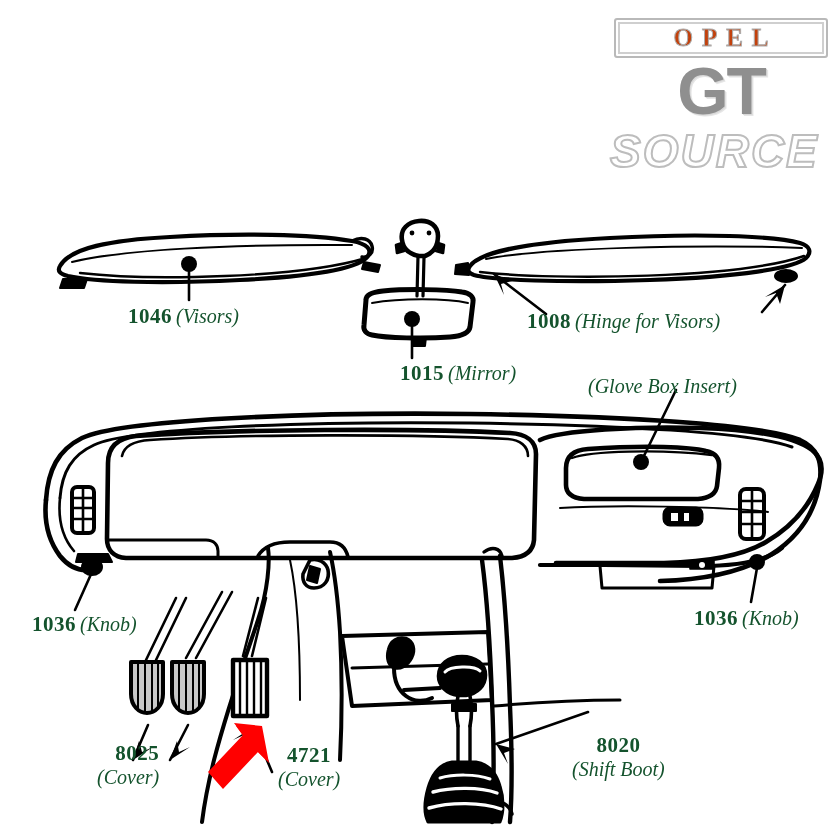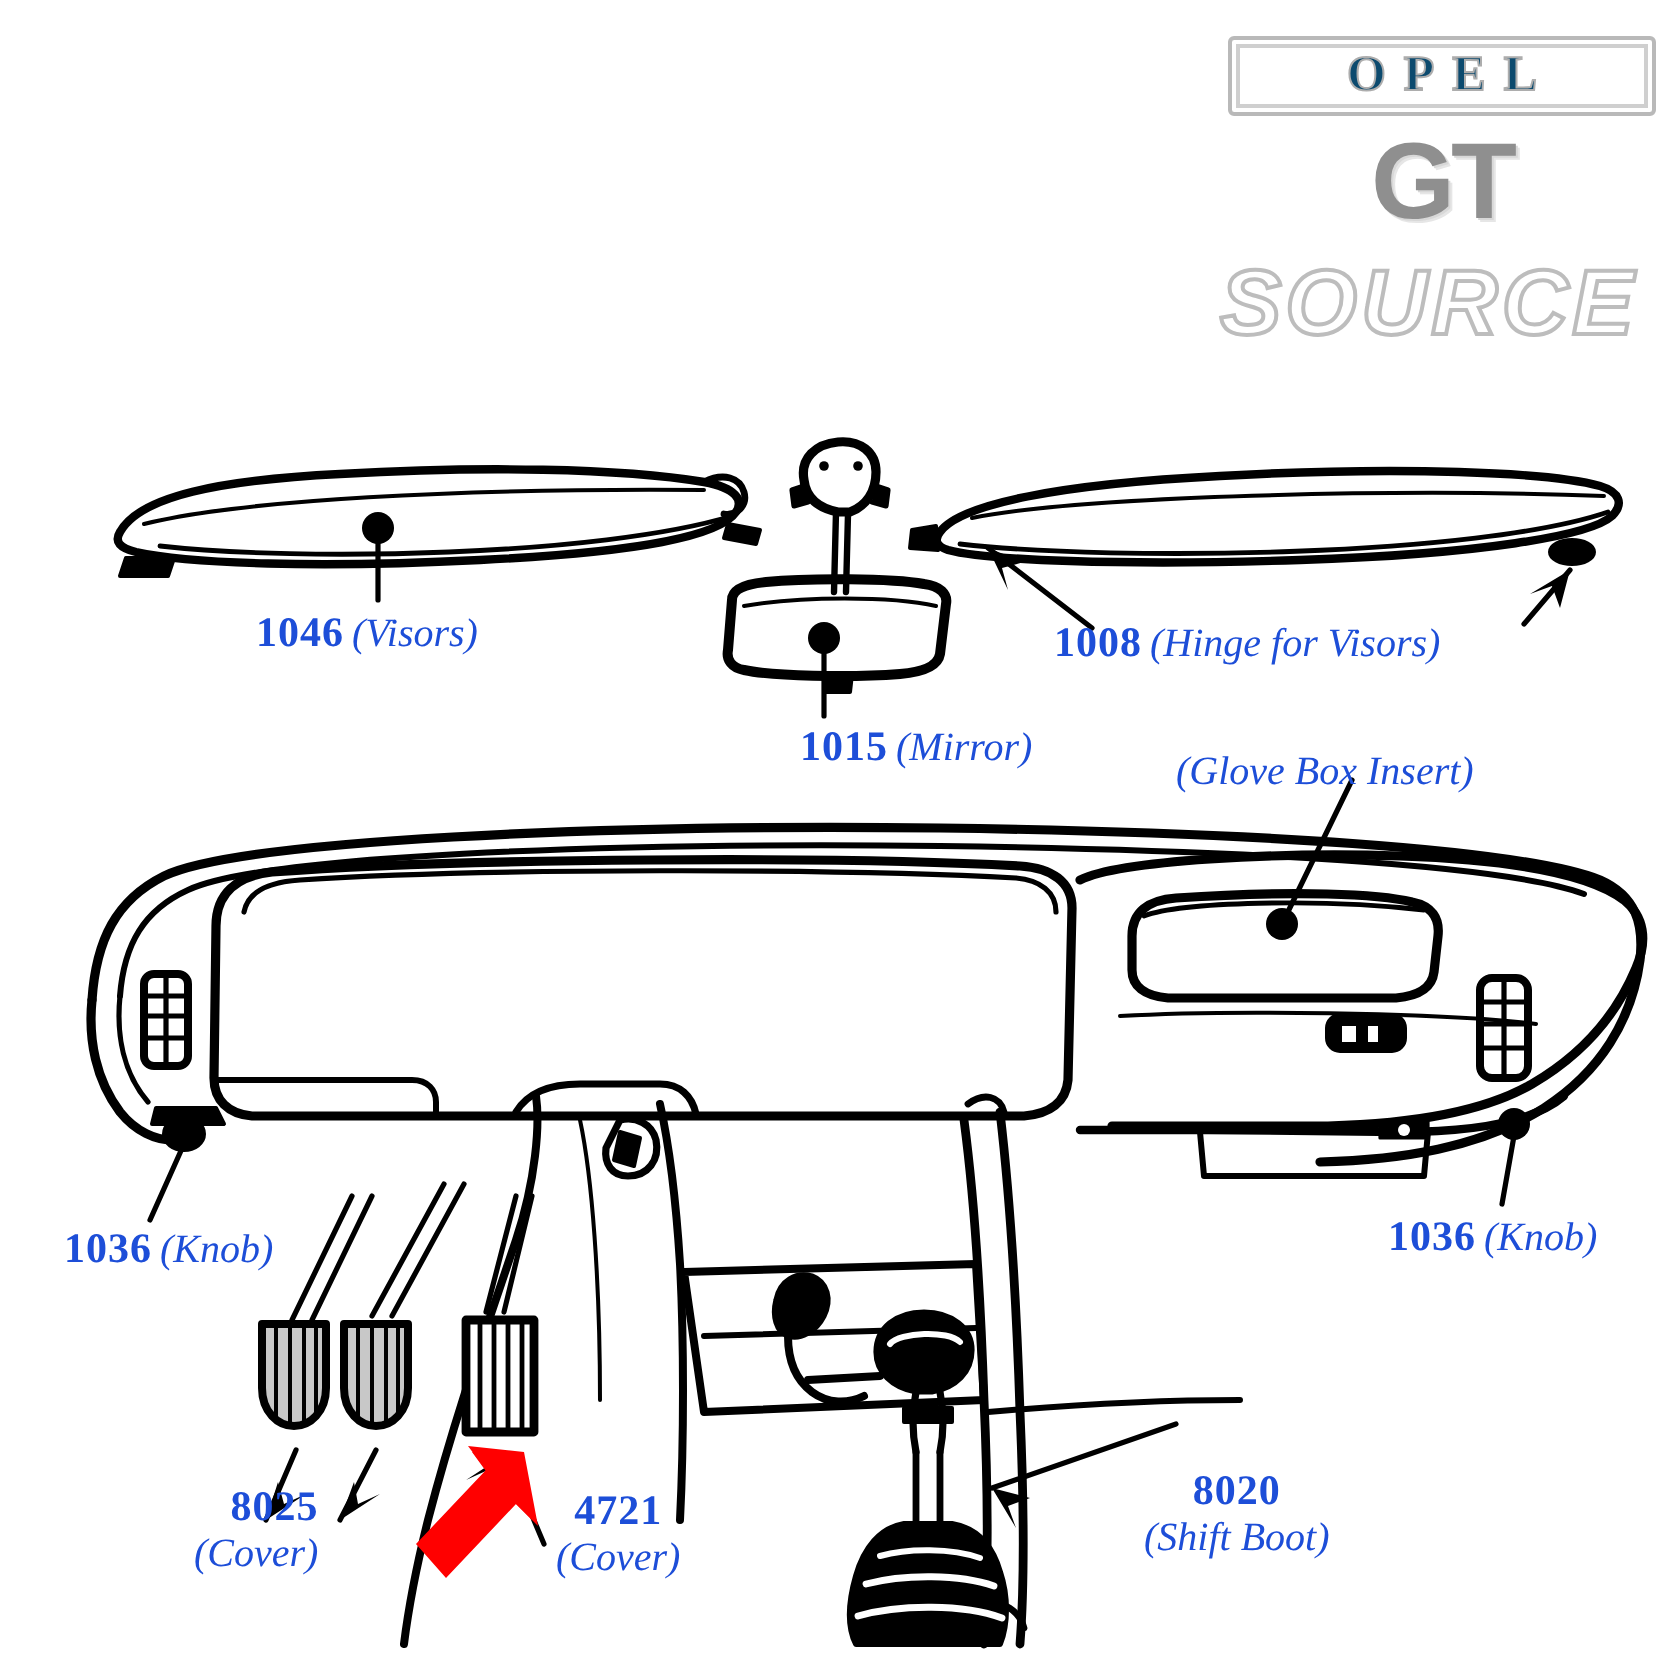--- a/index.html
+++ b/index.html
@@ -8,33 +8,33 @@
   #stage{position:relative;width:840px;height:840px;background:#ffffff;}
   svg.layer{position:absolute;left:0;top:0;width:840px;height:840px;}
 
   
   #logo{position:absolute;left:600px;top:6px;width:240px;height:176px;}
   #opel-badge{position:absolute;left:14px;top:12px;width:210px;height:36px;
     border:2px solid #b9b9b9;border-radius:3px;
     box-shadow:inset 0 0 0 2px #ffffff, inset 0 0 0 4px #cfcfcf;
     display:flex;align-items:center;justify-content:center;}
   #opel-badge span{font-family:"Liberation Serif",serif;font-size:25px;
-    letter-spacing:9px;color:#0c4a6e;font-weight:700;
+    letter-spacing:9px;color:#c2410c;font-weight:700;
     -webkit-text-stroke:1px #adadad;padding-left:9px;}
   #gt-word{position:absolute;left:16px;top:48px;width:210px;text-align:center;
-    font-family:"Liberation Sans",sans-serif;font-weight:700;font-size:54px;
+    font-family:"Liberation Sans",sans-serif;font-weight:700;font-size:66px;
     line-height:74px;color:#8f8f8f;letter-spacing:-2px;
     text-shadow:1px 1px 0 #d8d8d8,2px 2px 0 #e6e6e6;}
   #source-word{position:absolute;left:10px;top:122px;width:230px;text-align:left;
     font-family:"Liberation Sans",sans-serif;font-weight:700;font-style:italic;
     font-size:46px;line-height:46px;color:#ffffff;letter-spacing:2px;
     -webkit-text-stroke:2px #bdbdbd;}
 
   
-  .callout{position:absolute;white-space:nowrap;color:#1d4ed8;
+  .callout{position:absolute;white-space:nowrap;color:#14532d;
            font-family:"Liberation Serif",serif;line-height:1.12;}
   .callout .pn{font-weight:700;font-size:21px;letter-spacing:.5px;}
   .callout .nm{font-style:italic;font-size:20px;}
   .callout.two{text-align:center;}
   .callout.two .pn{display:block;}
   .callout.two .nm{display:block;}
 
   #lbl-1046{left:128px;top:305px;}
   #lbl-1015{left:360px;top:362px;margin-left:40px;}
   #lbl-1008{left:527px;top:310px;}

